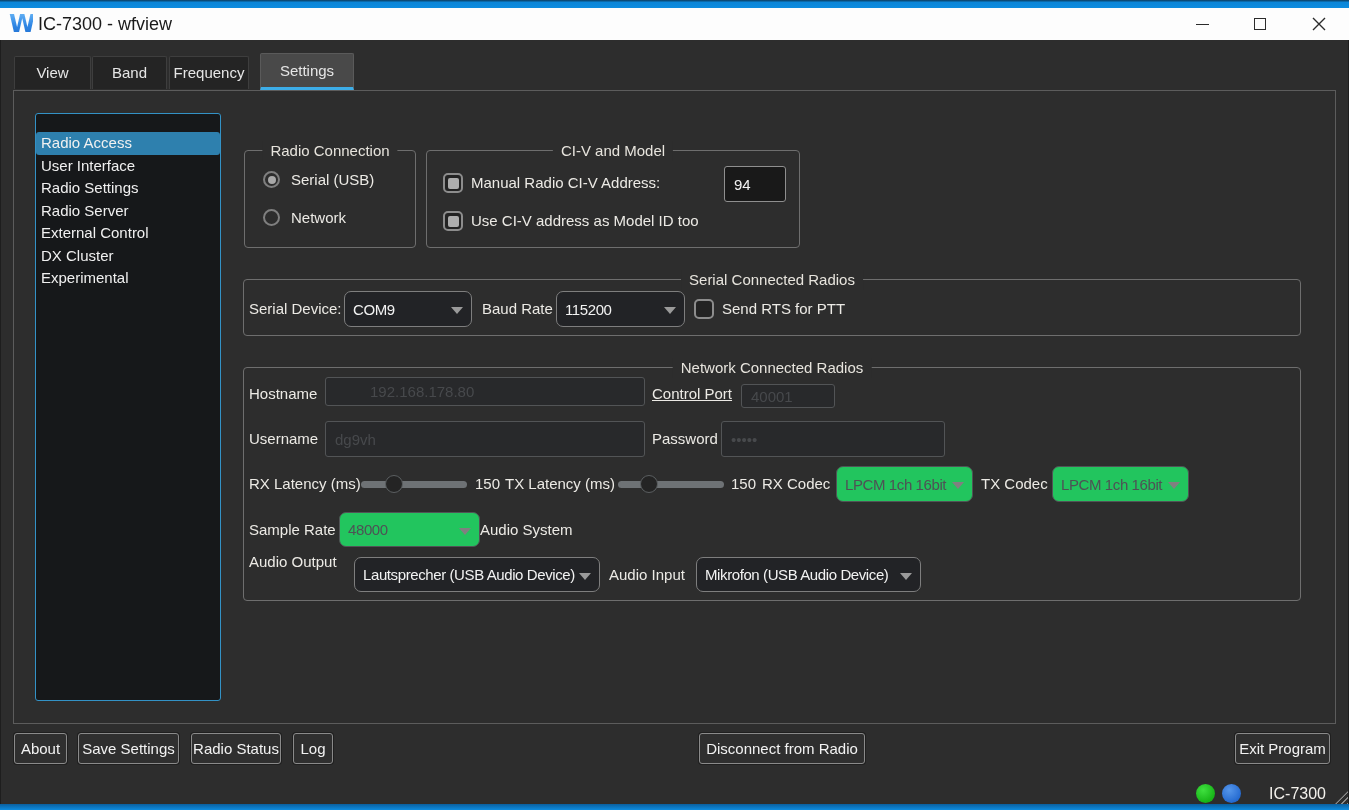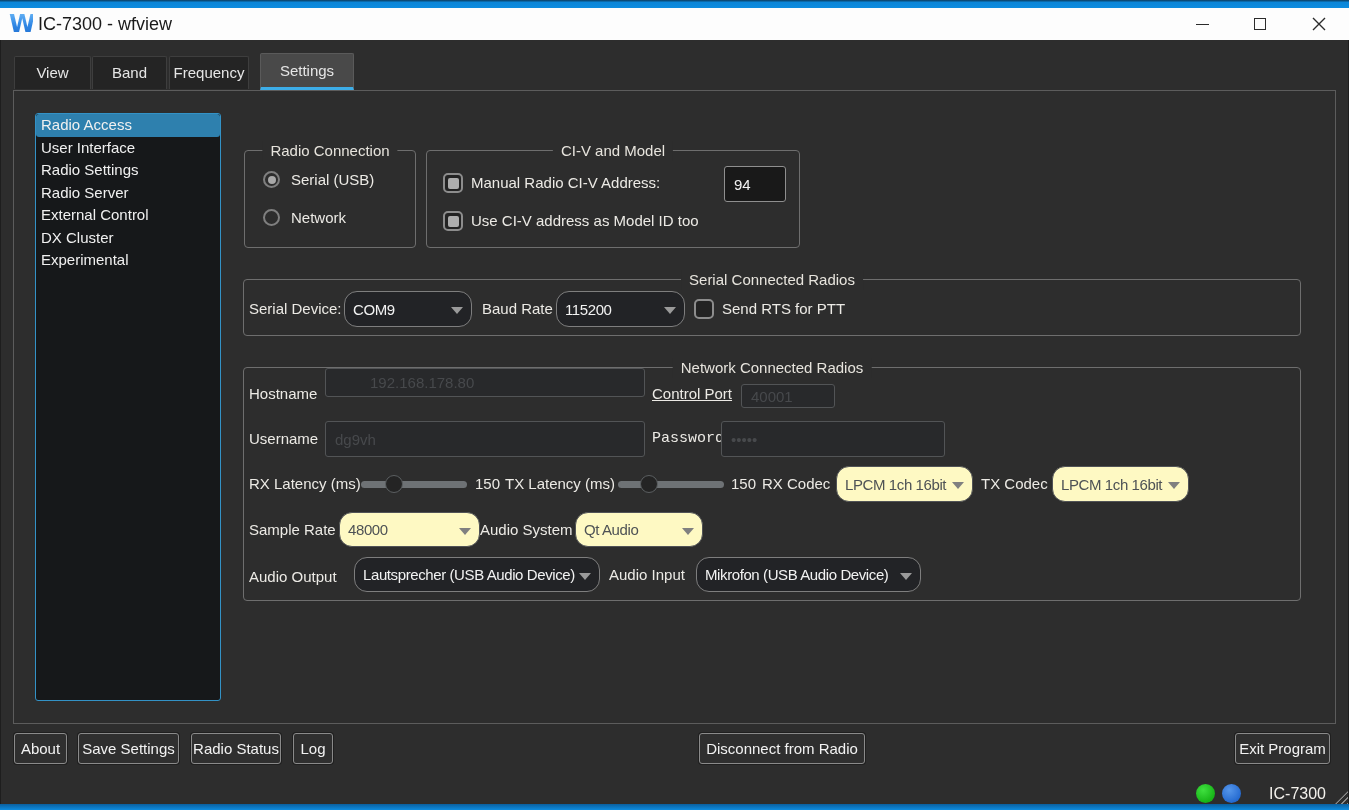--- a/index.html
+++ b/index.html
@@ -29,21 +29,21 @@
   .tab.selected { top:53px; height:37px; background:#494949; border-color:#5a5a5a; line-height:33px;
     border-bottom:3px solid #3daee9; border-radius:2px 2px 0 0; }
 
   .tabpane { position:absolute; left:13px; top:90px; width:1323px; height:634px;
     border:1px solid #5c5c5c; background:#2d2d2d; }
 
   
   .sidebar { position:absolute; left:21px; top:22px; width:186px; height:588px;
     background:#16181a; border:1px solid #3392c6; border-radius:3px; overflow:hidden; }
   .sidebar .item { height:22.5px; line-height:22.5px; padding-left:5px; color:#f0f0f0; }
-  .sidebar .item.selected { background:#2e80ae; border-radius:3px; }
+  .sidebar .item.selected { background:#2e80ae; border-radius:3px;margin-top:18px; }
 
   
   .group { position:absolute; border:1px solid #6e6e6e; border-radius:4px; }
   .group > .gtitle { position:absolute; top:-10px; height:20px; line-height:20px;
     left:50%; transform:translateX(-50%); background:#2d2d2d; padding:0 8px; white-space:nowrap; color:#e7e4dd; }
 
   .lbl { position:absolute; white-space:nowrap; color:#eceae5; }
 
   
   .radio { position:absolute; width:17px; height:17px; border:2px solid #7f7f7f; border-radius:50%; background:transparent; }
@@ -54,25 +54,25 @@
   .checkbox.checked::after { content:""; position:absolute; left:2.5px; top:2.5px; width:11px; height:11px; border-radius:2px; background:#aeaeae; }
 
   
   .lineedit { position:absolute; background:#191919; border:1px solid #8f8f8f; border-radius:3px;
     color:#f2f2f2; font-family:"Liberation Sans", sans-serif; font-size:15px; padding:0 9px; outline:none; }
   .lineedit.off { background:#28292b; border-color:#525456; color:#47494c; }
   .lineedit.off::placeholder { color:#47494c; opacity:1; }
   .lineedit::placeholder { color:#6a6a6a; }
 
   
-  .combo { position:absolute; background:#222326; border:1px solid #7e7e7e; border-radius:13px; color:#f2f2f2; }
+  .combo { position:absolute; background:#222326; border:1px solid #7e7e7e; border-radius:7px; color:#f2f2f2; }
   .combo .cval { position:absolute; left:8px; top:0; right:20px; height:100%; display:flex; align-items:center; white-space:nowrap; overflow:hidden; letter-spacing:-0.4px; }
   .combo .arrow { position:absolute; right:8px; top:50%; margin-top:-2px; width:0; height:0;
     border-left:6px solid transparent; border-right:6px solid transparent; border-top:7px solid #9a9a9a; }
-  .combo.off { background:#fef9c3; border-color:#515356; color:#4e5255;text-decoration:underline; }
+  .combo.off { background:#22c55e; border-color:#515356; color:#4e5255;text-decoration:underline; }
   .combo.off .arrow { border-top-color:#808080; }
 
   
   .slider { position:absolute; height:18px; }
   .slider .track { position:absolute; left:0; right:0; top:6px; height:7px; background:#6e7275; border-radius:3.5px; }
   .slider .handle { position:absolute; top:0; width:18px; height:18px; margin-left:-9px; border-radius:50%;
     background:#242424; border:1.5px solid #5b5f61; }
 
   
   .btn { position:absolute; top:733px; height:31px; background:#2f2f2f; border:1px solid #8a8a8a;
@@ -163,27 +163,27 @@
         <div class="arrow"></div>
       </div>
       <div class="checkbox" style="left:450px;top:19px;"></div>
       <div class="lbl" style="left:478px;top:20px;">Send RTS for PTT</div>
     </div>
 
     <div class="group" style="left:229px;top:276px;width:1058px;height:234px;">
       <div class="gtitle">Network Connected Radios</div>
 
       <div class="lbl" style="left:5px;top:17px;">Hostname</div>
-      <input class="lineedit off" style="left: 81px; top: 0; width: 320px; height: 29px; padding-left: 44px;" placeholder="192.168.178.80">
+      <input class="lineedit off" style="left: 81px; top: 9px; width: 320px; height: 29px; padding-left: 44px;" placeholder="192.168.178.80">
       <div class="lbl" style="left:408px;top:17px;text-decoration:underline;">Control Port</div>
       <input class="lineedit off" style="left: 497px; top: 16px; width: 94px; height: 24px;" placeholder="40001">
 
       <div class="lbl" style="left:5px;top:62px;">Username</div>
       <input class="lineedit off" style="left: 81px; top: 53px; width: 320px; height: 36px;" placeholder="dg9vh">
-      <div class="lbl" style="left:408px;top:62px;font-family:Liberation Mono, monospace;">Password</div>
+      <div class="lbl" style="left:408px;top:62px;">Password</div>
       <input class="lineedit off" style="left: 477px; top: 53px; width: 224px; height: 36px;" placeholder="•••••">
 
       <div class="lbl" style="left:5px;top:107px;">RX Latency (ms)</div>
       <div class="slider" style="left:117px;top:107px;width:106px;">
         <div class="track"></div>
         <div class="handle" style="left:33px;"></div>
       </div>
       <div class="lbl" style="left:231px;top:107px;">150</div>
       <div class="lbl" style="left:261px;top:107px;">TX Latency (ms)</div>
       <div class="slider" style="left:374px;top:107px;width:106px;">
@@ -201,26 +201,22 @@
         <div class="cval">LPCM 1ch 16bit</div>
         <div class="arrow"></div>
       </div>
 
       <div class="lbl" style="left:5px;top:153px;">Sample Rate</div>
       <div class="combo off" style="left:95px;top:144px;width:141px;height:35px;">
         <div class="cval">48000</div>
         <div class="arrow"></div>
       </div>
       <div class="lbl" style="left:236px;top:153px;">Audio System</div>
-      <div class="combo off" style="left:331px;top:144px;width:128px;height:35px;">
-        <div class="cval">Qt Audio</div>
-        <div class="arrow"></div>
-      </div>
-
-      <div class="lbl" style="left:5px;top:200px;">Audio Output</div>
+
+      <div class="lbl" style="left:5px;top:185px;">Audio Output</div>
       <div class="combo" style="left:110px;top:189px;width:246px;height:35px;">
         <div class="cval">Lautsprecher (USB Audio Device)</div>
         <div class="arrow"></div>
       </div>
       <div class="lbl" style="left:365px;top:198px;">Audio Input</div>
       <div class="combo" style="left:452px;top:189px;width:225px;height:35px;">
         <div class="cval">Mikrofon (USB Audio Device)</div>
         <div class="arrow"></div>
       </div>
     </div>

